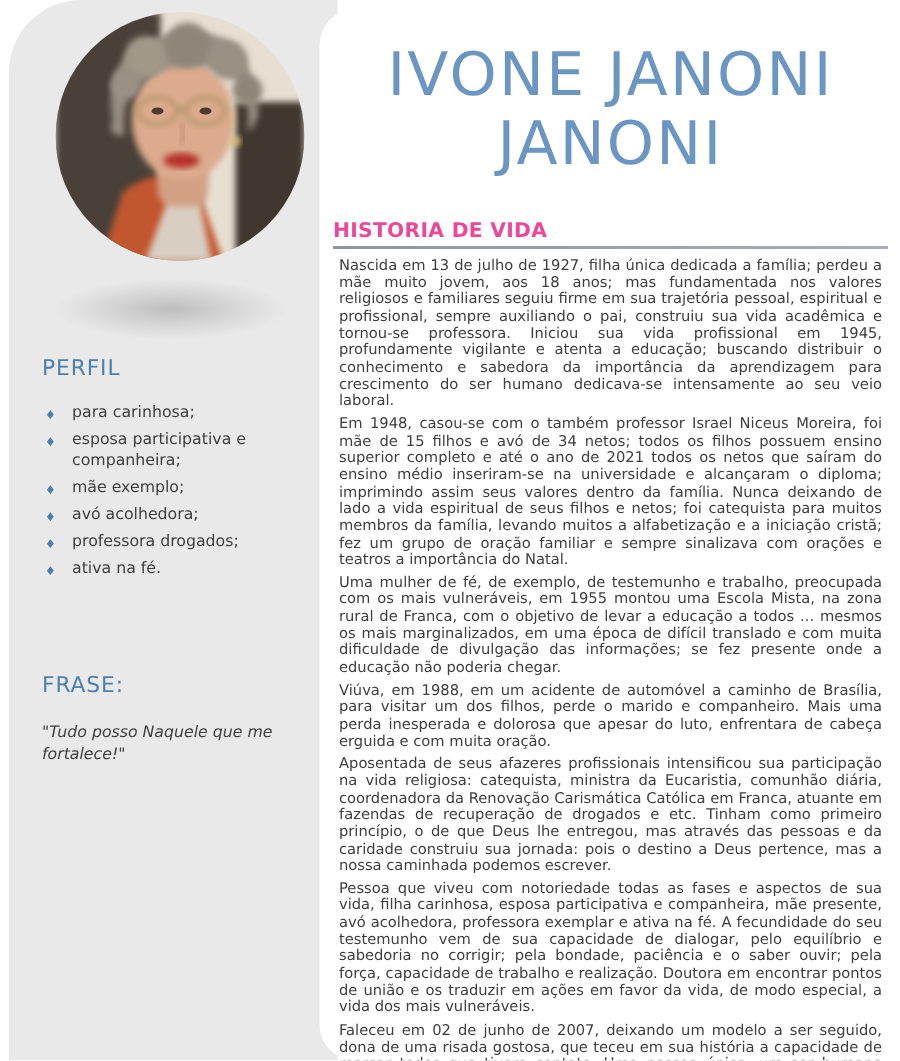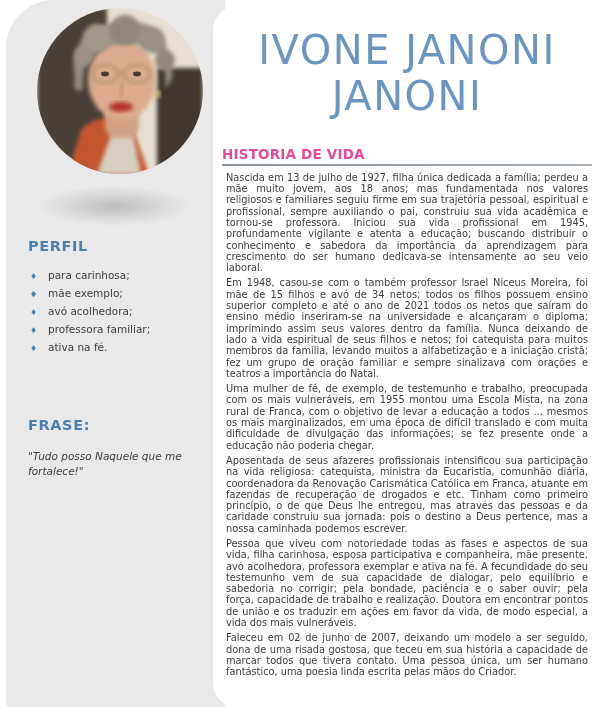--- a/index.html
+++ b/index.html
@@ -27,21 +27,21 @@
   .photo svg{display:block;}
   .photo-shadow{
     position:absolute;left:38px;top:186px;width:152px;height:40px;z-index:3;
     background:radial-gradient(ellipse at center, rgba(120,120,120,.38) 0%, rgba(150,150,150,.18) 45%, rgba(233,233,234,0) 72%);
   }
   
   .sidebar-content{
     position:absolute;left:28px;top:238px;width:174px;z-index:4;
   }
   .side-heading{
-    margin:0;font-size:14.5px;font-weight:bold;letter-spacing:.6px;
+    margin:0;font-size:14.5px;font-weight:normal;letter-spacing:.6px;
     color:var(--accent_blue,#4d7fad);
   }
   .profile-list{list-style:none;margin:14px 0 0 2px;padding:0;}
   .profile-list li{
     position:relative;padding-left:18px;margin-bottom:4px;
     font-size:10.5px;line-height:14px;color:var(--body_text,#3e3e3e);
   }
   .bullet{
     position:absolute;left:0;top:2px;font-size:8px;
     color:var(--accent_blue,#4d7fad);
@@ -122,40 +122,41 @@
 
       <circle cx="120" cy="86" r="3.5" fill="#d9c27a" filter="url(#soft)"></circle>
     </svg>
   </div>
   <div class="photo-shadow"></div>
 
   <div class="sidebar-content">
     <h2 class="side-heading">PERFIL</h2>
     <ul class="profile-list">
       <li><span class="bullet">♦</span><span>para carinhosa;</span></li>
-      <li><span class="bullet">♦</span></li>
+      <li><span class="bullet">♦</span><span>esposa participativa e companheira;</span></li>
       <li><span class="bullet">♦</span><span>mãe exemplo;</span></li>
       <li><span class="bullet">♦</span><span>avó acolhedora;</span></li>
-      <li><span class="bullet">♦</span><span>professora familiar;</span></li>
+      <li><span class="bullet">♦</span><span>professora drogados;</span></li>
       <li><span class="bullet">♦</span><span>ativa na fé.</span></li>
     </ul>
     <h2 class="side-heading frase-heading">FRASE:</h2>
     <p class="quote">"Tudo posso Naquele que me fortalece!"</p>
   </div>
 
   <div class="main-col">
     <h1 class="title">
       <span>IVONE JANONI</span><br>
       <span>JANONI</span>
     </h1>
     <h3 class="section-heading">HISTORIA DE VIDA</h3>
     <div class="rule"></div>
     <div class="body-text">
       <p>Nascida em 13 de julho de 1927, filha única dedicada a família; perdeu a mãe muito jovem, aos 18 anos; mas fundamentada nos valores religiosos e familiares seguiu firme em sua trajetória pessoal, espiritual e profissional, sempre auxiliando o pai, construiu sua vida acadêmica e tornou-se professora.  Iniciou sua vida profissional em 1945, profundamente vigilante e atenta a educação; buscando distribuir o conhecimento e sabedora da importância da aprendizagem para crescimento do ser humano dedicava-se intensamente ao seu veio laboral.</p>
       <p>Em 1948, casou-se com o também professor Israel Niceus Moreira, foi mãe de 15 filhos e avó de 34 netos; todos os filhos possuem ensino superior completo e até o ano de 2021 todos os netos que saíram do ensino médio inseriram-se na universidade e alcançaram o diploma; imprimindo assim seus valores dentro da família. Nunca deixando de lado a vida espiritual de seus filhos e netos; foi catequista para muitos membros da família, levando muitos a alfabetização e a iniciação cristã; fez um grupo de oração familiar e sempre sinalizava com orações e teatros a importância do Natal.</p>
       <p>Uma mulher de fé, de exemplo, de testemunho e trabalho, preocupada com os mais vulneráveis, em 1955 montou uma Escola Mista, na zona rural de Franca, com o objetivo de levar a educação a todos ... mesmos os mais marginalizados, em uma época de difícil translado e com muita dificuldade de divulgação das informações; se fez presente onde a educação não poderia chegar.</p>
+      <p>Viúva, em 1988, em um acidente de automóvel a caminho de Brasília, para visitar um dos filhos, perde o marido e companheiro. Mais uma perda inesperada e dolorosa que apesar do luto, enfrentara de cabeça erguida e com muita oração.</p>
       <p>Aposentada de seus afazeres profissionais intensificou sua participação na vida religiosa: catequista, ministra da Eucaristia, comunhão diária, coordenadora da Renovação Carismática Católica em Franca, atuante em fazendas de recuperação de drogados e etc. Tinham como primeiro princípio, o de que Deus lhe entregou, mas através das pessoas e da caridade construiu sua jornada: pois o destino a Deus pertence, mas a nossa caminhada podemos escrever.</p>
       <p>Pessoa que viveu com notoriedade todas as fases e aspectos de sua vida, filha carinhosa, esposa participativa e companheira, mãe presente, avó acolhedora, professora exemplar e ativa na fé. A fecundidade do seu testemunho vem de sua capacidade de dialogar, pelo equilíbrio e sabedoria no corrigir; pela bondade, paciência e o saber ouvir; pela força, capacidade de trabalho e realização. Doutora em encontrar pontos de união e os traduzir em ações em favor da vida, de modo especial, a vida dos mais vulneráveis.</p>
       <p>Faleceu em 02 de junho de 2007, deixando um modelo a ser seguido, dona de uma risada gostosa, que teceu em sua história a capacidade de marcar todos que tivera contato. Uma pessoa única, um ser humano fantástico, uma poesia linda escrita pelas mãos do Criador.</p>
     </div>
   </div>
 
 </div>
 
 </body></html>

